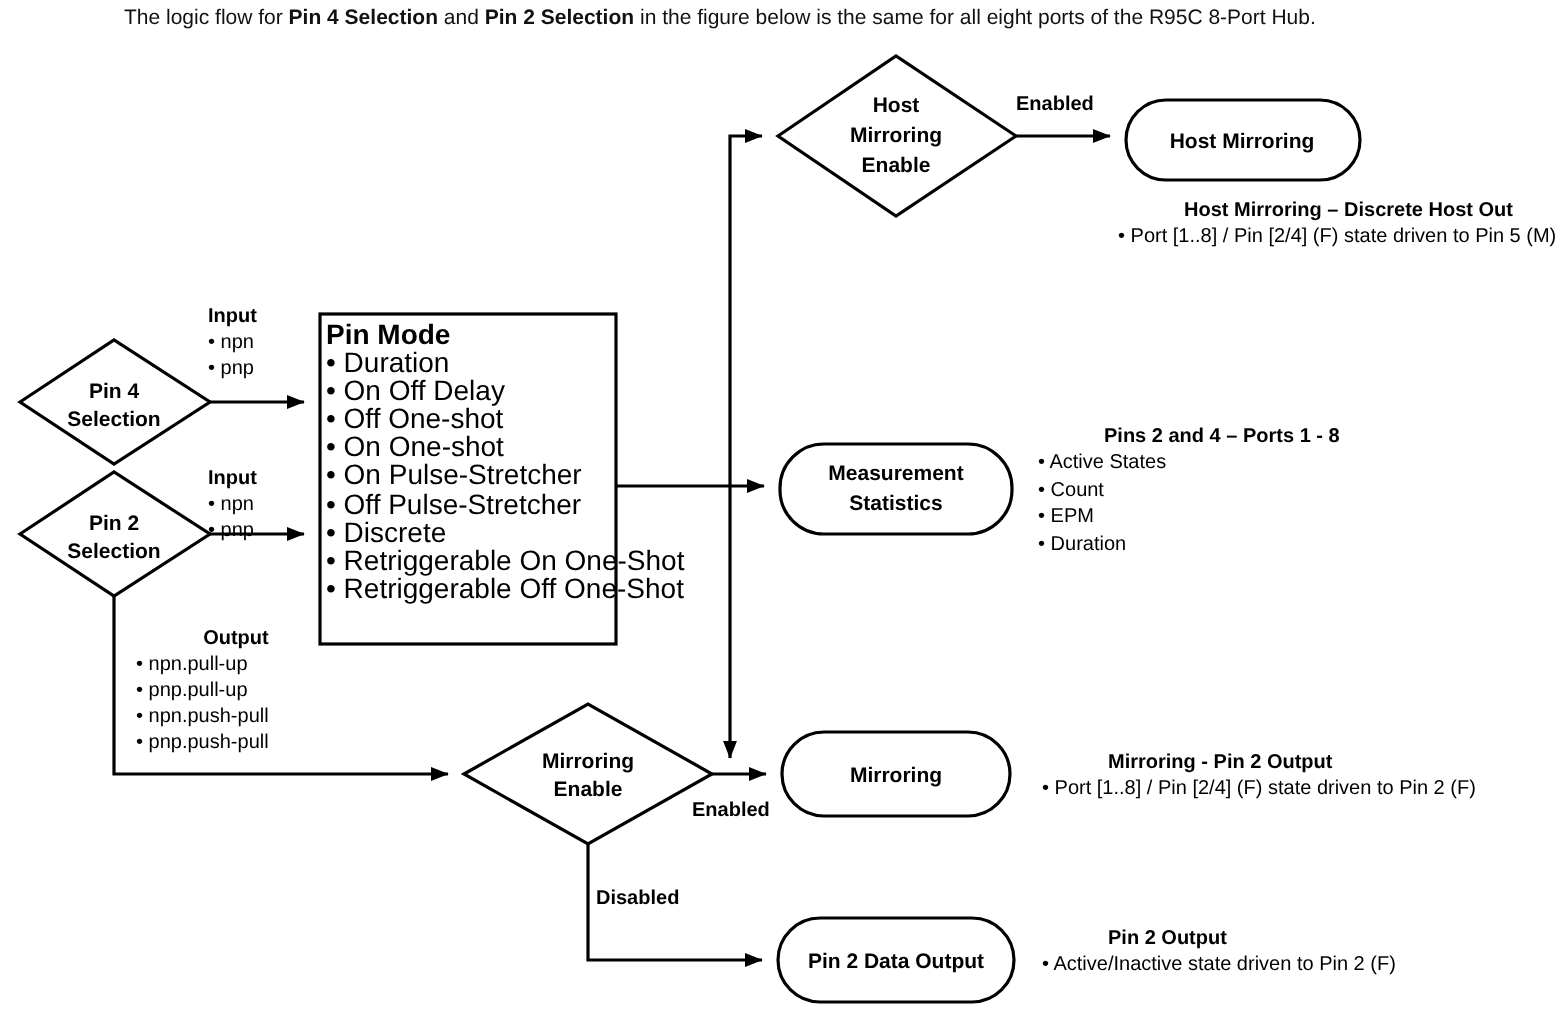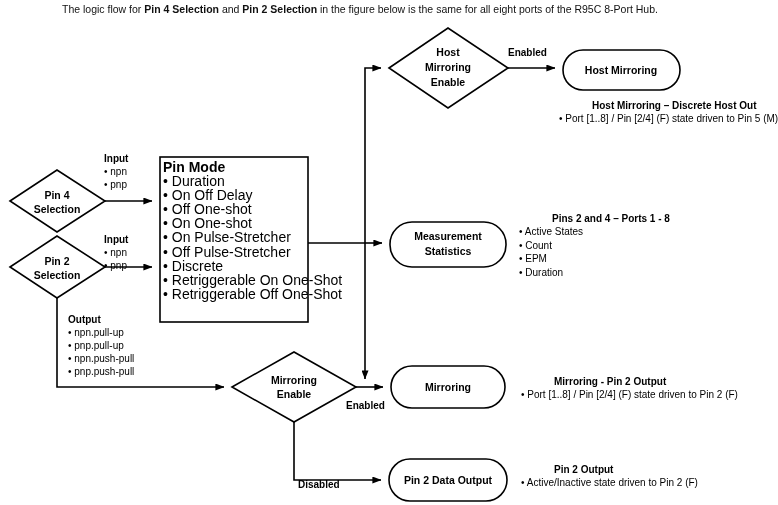--- a/index.html
+++ b/index.html
@@ -10,21 +10,21 @@
 
   .caption{position:absolute;left:62px;top:2px;width:700px;
            font-size:10.5px;line-height:14px;color:#111;}
   .caption b{font-weight:bold;}
   .edge-lbl{position:absolute;font-size:10px;font-weight:bold;color:#000;}
 
   .node-text{font-size:10.5px;font-weight:bold;text-anchor:middle;
              font-family:"Liberation Sans","DejaVu Sans",sans-serif;}
 
   .listblock{position:absolute;font-size:10px;line-height:13px;}
-  .listblock .hd{font-weight:bold;display:block;margin-bottom:0px;}
+  .listblock .hd{font-weight:bold;display:block;margin-bottom:0px;text-align:right;}
   .listblock .it{display:block;white-space:nowrap;}
 
   .pinmode{position:absolute;left:163px;top:160px;width:140px;
            font-size:14px;line-height:14.1px;}
   .pinmode .hd{font-weight:bold;display:block;}
   .pinmode .it{display:block;white-space:nowrap;}
 
   .rtblock{position:absolute;font-size:10px;line-height:13.4px;}
   .rtblock .hd{font-weight:bold;display:block;padding-left:33px;}
   .rtblock .it{display:block;white-space:nowrap;}
@@ -106,21 +106,21 @@
       <text class="node-text" x="294" y="398">Enable</text>
 
       <text class="node-text" x="448" y="391">Mirroring</text>
 
       <text class="node-text" x="448" y="484">Pin 2 Data Output</text>
     </g>
   </svg>
 
   <div class="edge-lbl" style="left:508px;top:47px;">Enabled</div>
   <div class="edge-lbl" style="left:346px;top:400px;">Enabled</div>
-  <div class="edge-lbl" style="left:298px;top:444px;margin-top:35px;">Disabled</div>
+  <div class="edge-lbl" style="left:298px;top:444px;">Disabled</div>
 
   <div class="listblock" style="left:104px;top:152px;">
     <span class="hd">Input</span>
     <span class="it">• npn</span>
     <span class="it">• pnp</span>
   </div>
 
   <div class="listblock" style="left:104px;top:233px;">
     <span class="hd">Input</span>
     <span class="it">• npn</span>

